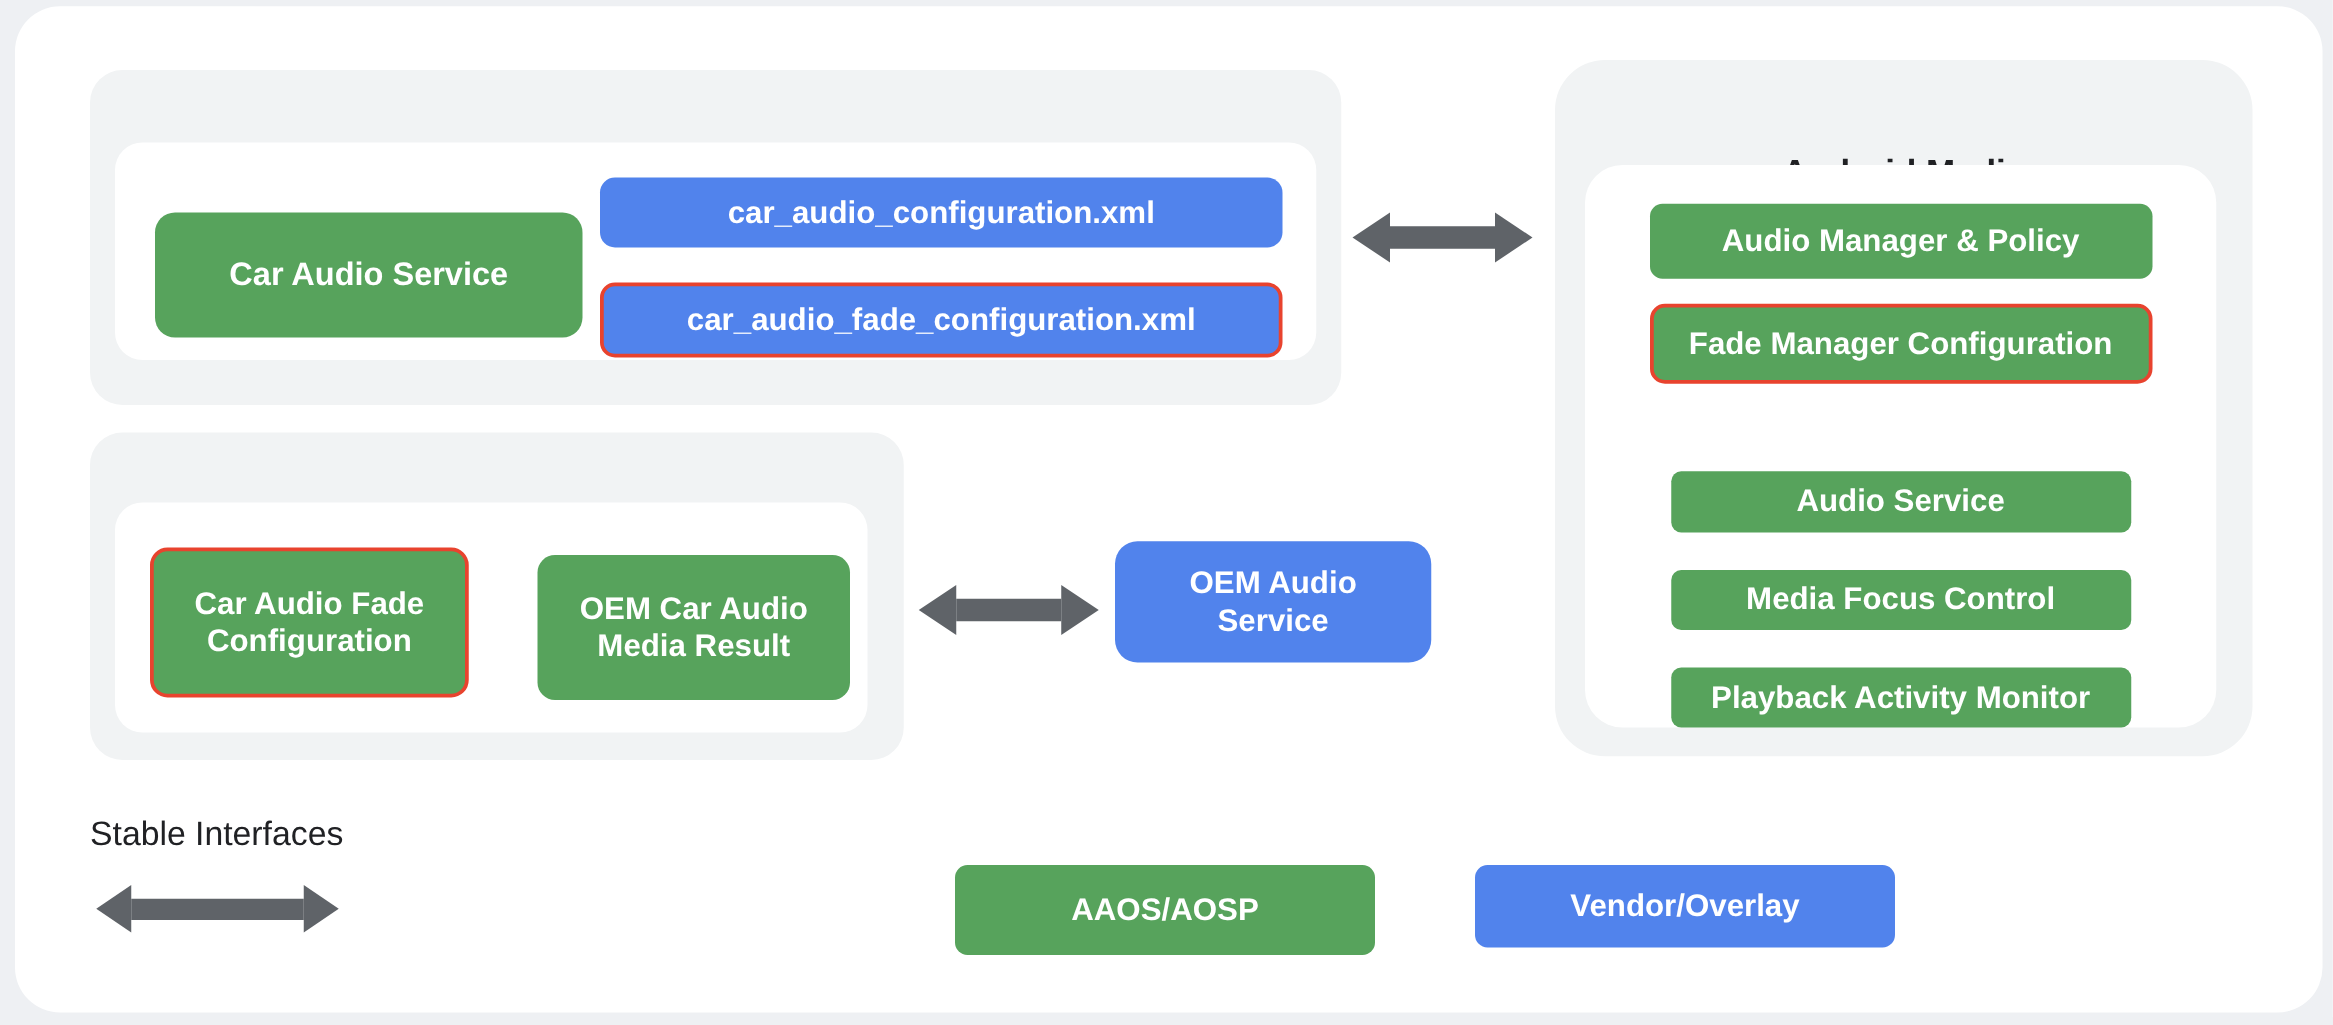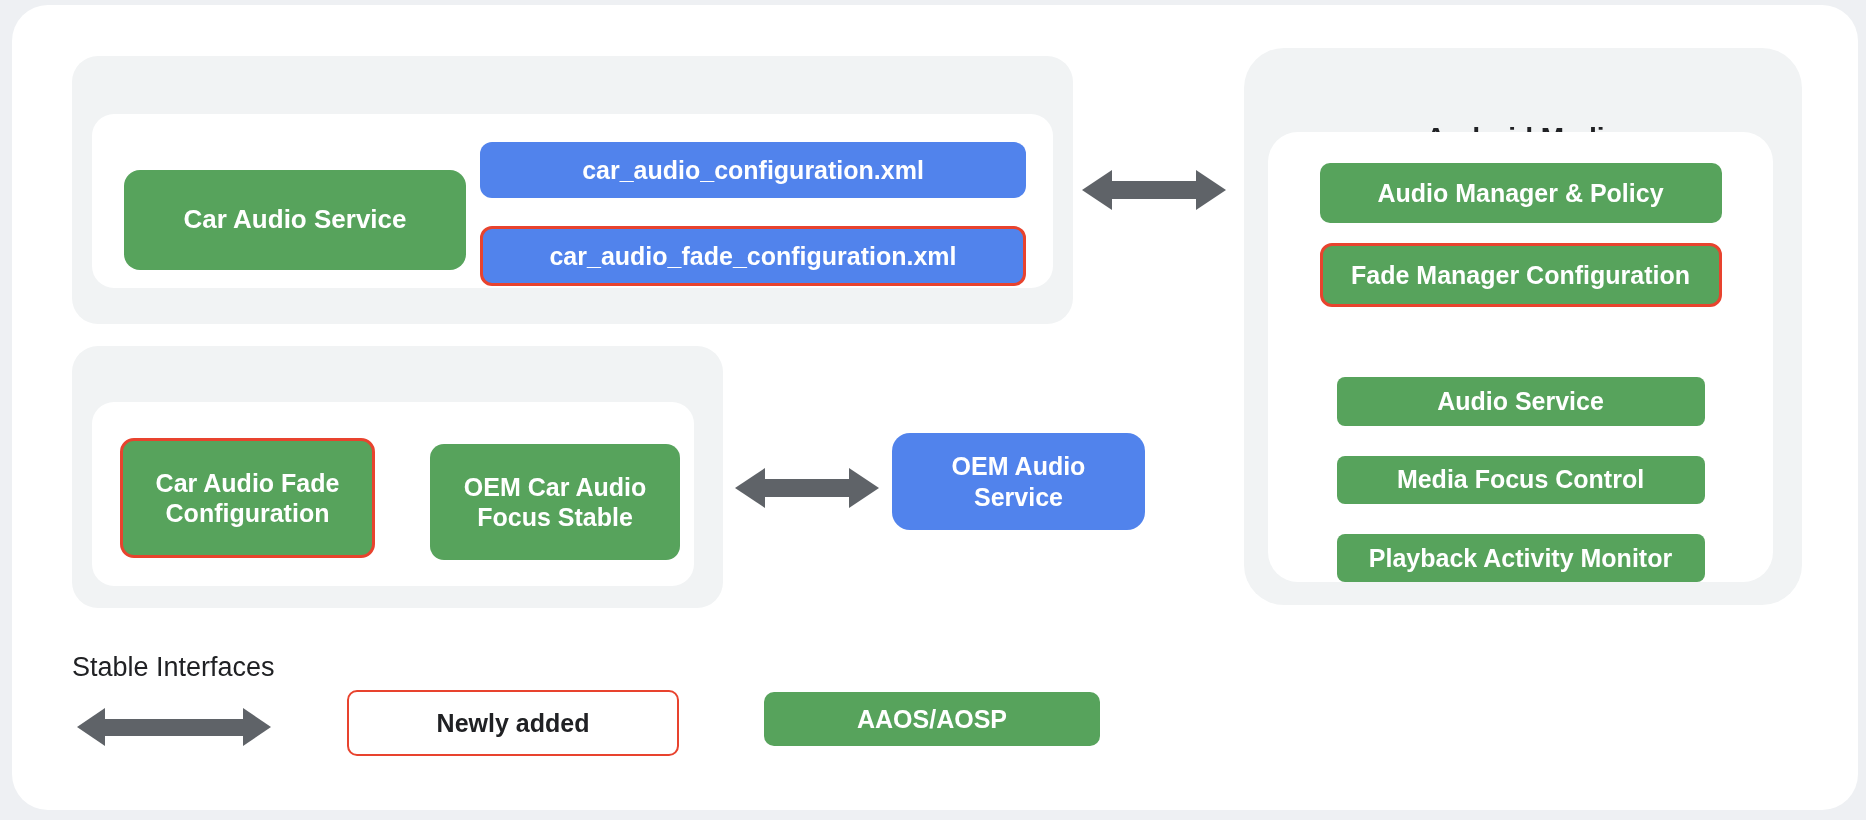--- a/index.html
+++ b/index.html
@@ -56,21 +56,21 @@
   .arrow-mid{left:735px;top:468px;width:144px;height:40px}
   .arrow-legend{left:77px;top:708px;width:194px;height:38px}
   .arrow-legend .ah{border-top-width:19px;border-bottom-width:19px}
   .arrow-legend .ah.l{border-right-width:28px}
   .arrow-legend .ah.r{border-left-width:28px}
   .arrow-legend .shaft{height:17px}
 
   
   .legend-label{position:absolute;left:72px;top:652px;font-weight:normal;font-size:27px;color:var(--ink)}
   .n-newly{position:absolute;left:347px;top:690px;width:332px;height:66px;border-radius:10px;background:var(--card);border:2px solid var(--red);color:var(--ink)}
-  .n-aaos{position:absolute;left:764px;top:692px;width:336px;height:54px;border-radius:10px}
+  .n-aaos{position:absolute;left:764px;top:692px;width:336px;height:72px;border-radius:10px}
   .n-vendor{position:absolute;left:1180px;top:692px;width:336px;height:66px;border-radius:10px}
 </style>
 </head>
 <body>
 
 <div id="stage">
   <div class="card"></div>
 
   <div class="panel p-car-service">
     <div class="panel-title">Car Service</div>
@@ -97,33 +97,33 @@
       <div class="node green n-slim first">Audio Service</div>
       <div class="node green n-slim">Media Focus Control</div>
       <div class="node green n-slim">Playback Activity Monitor</div>
     </div>
   </div>
 
   <div class="panel p-car-oem">
     <div class="panel-title">Car Oem Focus</div>
     <div class="inner">
       <div class="node green red-border n-fade-config">Car Audio Fade Configuration</div>
-      <div class="node green n-oem-focus">OEM Car Audio Focus Stable</div>
+      <div class="node green n-oem-focus">OEM Car Audio Media Result</div>
     </div>
   </div>
 
   <div class="arrow arrow-mid">
     <span class="ah l"></span>
     <span class="shaft"></span>
     <span class="ah r"></span>
   </div>
 
   <div class="node blue n-oem-audio">OEM Audio Service</div>
 
   <div class="legend-label">Stable Interfaces</div>
   <div class="arrow arrow-legend">
     <span class="ah l"></span>
     <span class="shaft"></span>
     <span class="ah r"></span>
   </div>
-  <div class="node n-newly">Newly added</div>
   <div class="node green n-aaos">AAOS/AOSP</div>
+  <div class="node blue n-vendor">Vendor/Overlay</div>
 </div>
 
 </body></html>

